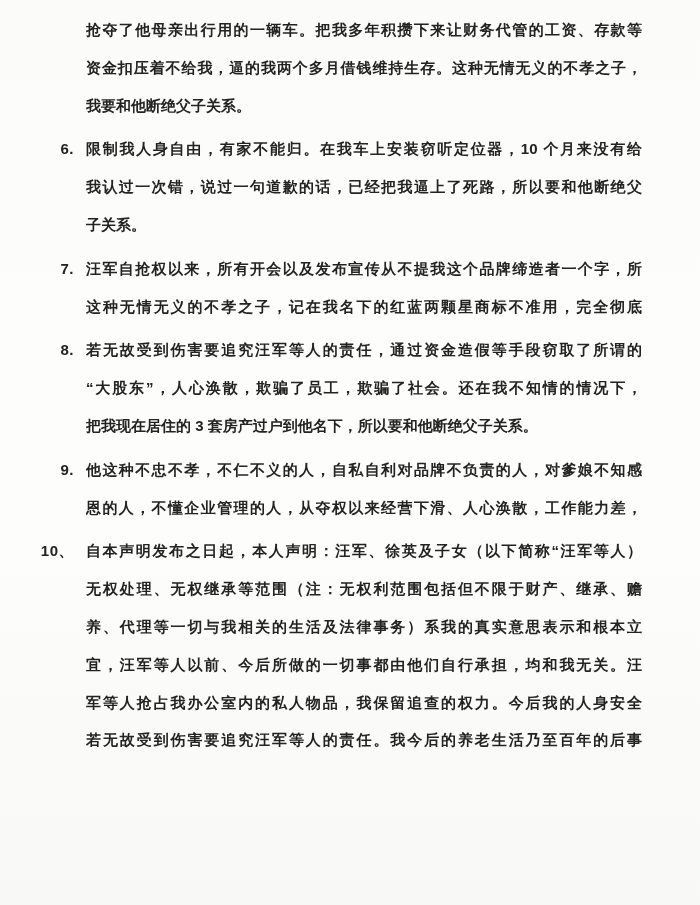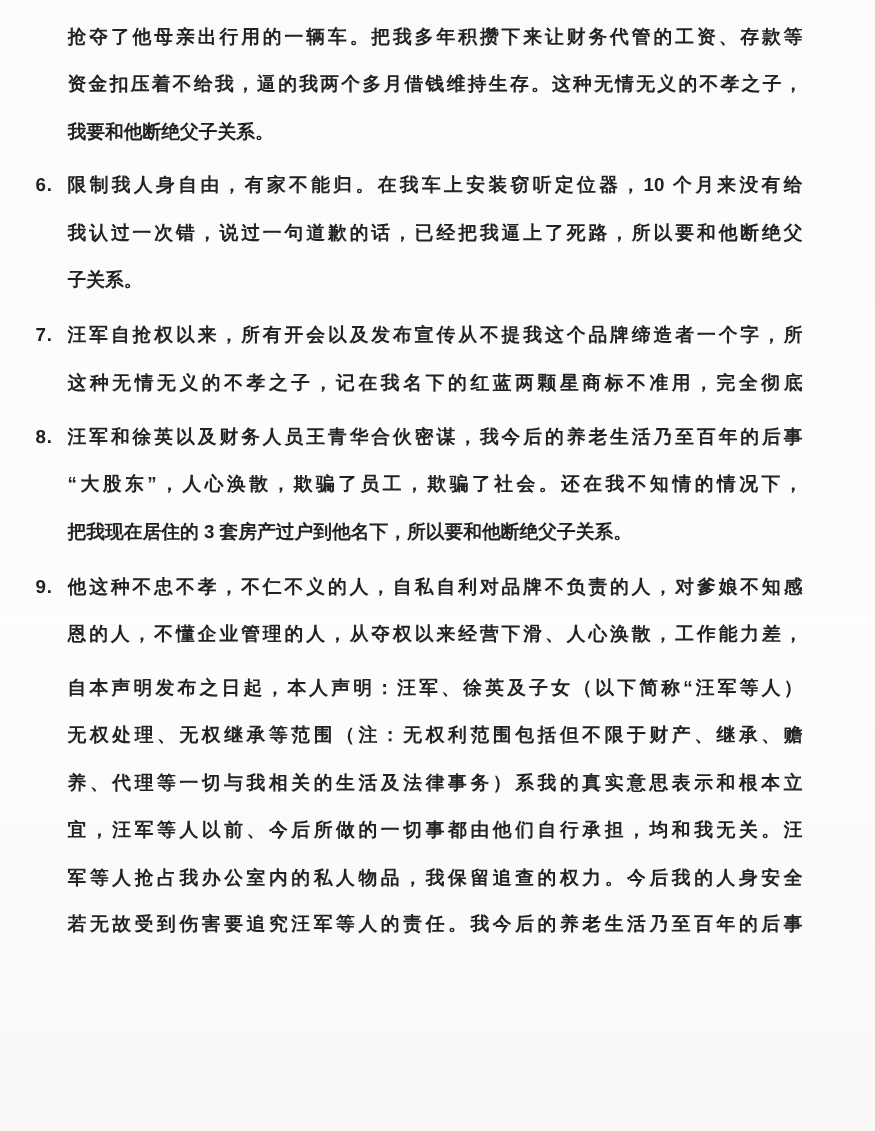--- a/index.html
+++ b/index.html
@@ -9,21 +9,21 @@
   body {
     width: 700px;
     height: 905px;
     background: #f4f4f3;
     font-family: "Liberation Sans", sans-serif;
   }
   .page {
     box-sizing: border-box;
     width: 700px;
     height: 905px;
-    padding: 11px 58px 0 54px;
+    padding: 11px 58px 0 86px;
     background: linear-gradient(180deg, #fbfbfa 0%, #fdfdfc 55%, #f8f8f6 100%);
     color: #1f1f1f;
     overflow: hidden;
   }
   .para {
     position: relative;
     margin-top: 6px;
   }
   .para:first-child {
     margin-top: 0;
@@ -74,32 +74,33 @@
   </div>
 
   <div class="para">
     <span class="num">7.</span>
     <div class="line">汪军自抢权以来，所有开会以及发布宣传从不提我这个品牌缔造者一个字，所</div>
     <div class="line">这种无情无义的不孝之子，记在我名下的红蓝两颗星商标不准用，完全彻底</div>
   </div>
 
   <div class="para">
     <span class="num">8.</span>
-    <div class="line">汪军和徐英以及财务人员王青华合伙密谋，我今后的养老生活乃至百年的后事</div>
+    <div class="line">若无故受到伤害要追究汪军等人的责任，通过资金造假等手段窃取了所谓的</div>
     <div class="line">“大股东”，人心涣散，欺骗了员工，欺骗了社会。还在我不知情的情况下，</div>
     <div class="line last">把我现在居住的 3 套房产过户到他名下，所以要和他断绝父子关系。</div>
   </div>
 
   <div class="para">
     <span class="num">9.</span>
     <div class="line">他这种不忠不孝，不仁不义的人，自私自利对品牌不负责的人，对爹娘不知感</div>
     <div class="line">恩的人，不懂企业管理的人，从夺权以来经营下滑、人心涣散，工作能力差，</div>
   </div>
 
   <div class="para">
+    <span class="num">10、</span>
     <div class="line">自本声明发布之日起，本人声明：汪军、徐英及子女（以下简称“汪军等人）</div>
     <div class="line">无权处理、无权继承等范围（注：无权利范围包括但不限于财产、继承、赡</div>
     <div class="line">养、代理等一切与我相关的生活及法律事务）系我的真实意思表示和根本立</div>
     <div class="line">宜，汪军等人以前、今后所做的一切事都由他们自行承担，均和我无关。汪</div>
     <div class="line">军等人抢占我办公室内的私人物品，我保留追查的权力。今后我的人身安全</div>
     <div class="line">若无故受到伤害要追究汪军等人的责任。我今后的养老生活乃至百年的后事</div>
   </div>
 
 </div>
 

